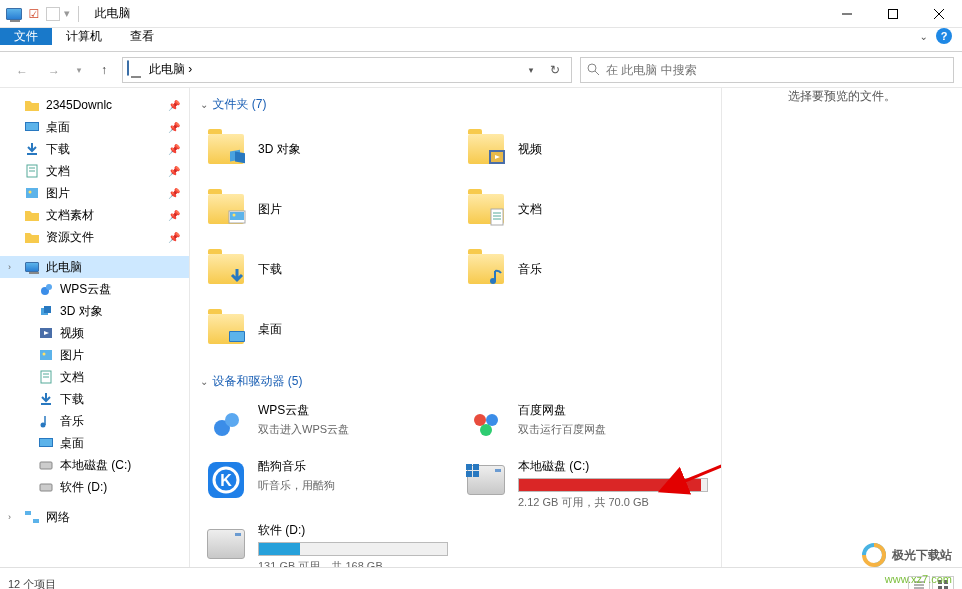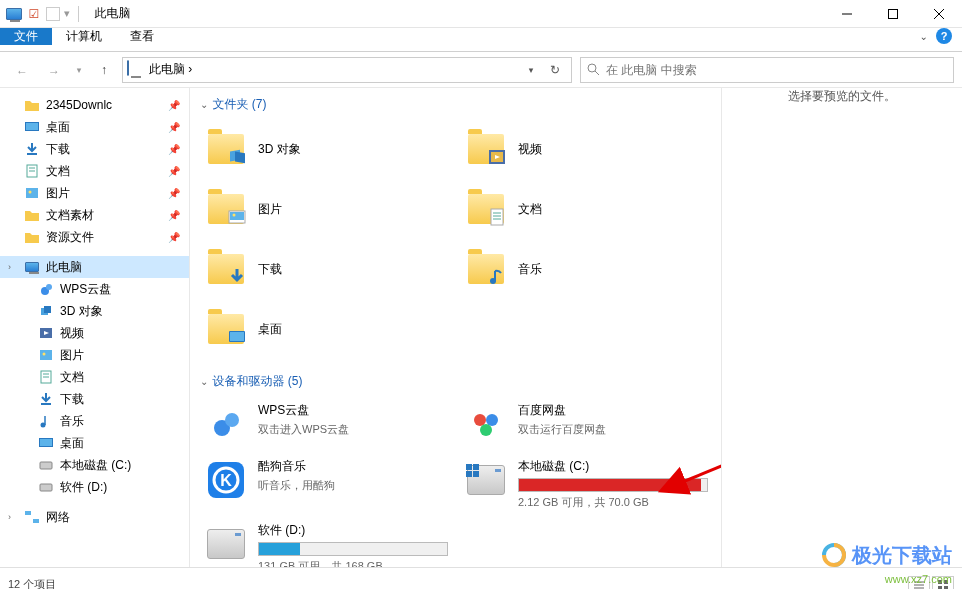--- a/index.html
+++ b/index.html
@@ -67,21 +67,21 @@
 
 .statusbar { height: 34px; border-top: 1px solid #e0e0e0; display: flex; align-items: center; padding: 0 8px; font-size: 11px; color: #444; }
 .statusbar-right { margin-left: auto; display: flex; gap: 2px; }
 .view-btn { width: 22px; height: 18px; border: 1px solid #ccc; display: flex; align-items: center; justify-content: center; }
 
 
 .arrow-annotation { position: absolute; pointer-events: none; }
 
 
 .watermark { position: absolute; right: 10px; bottom: 20px; display: flex; align-items: center; gap: 4px; opacity: 0.85; }
-.watermark-text { color: #3b82f6; font-size: 20px; font-weight: bold; }
+.watermark-text { color: #404040; font-size: 12px; font-weight: bold; }
 .watermark-url { position: absolute; right: 10px; bottom: 4px; color: #7cbf3c; font-size: 11px; margin-left: 24px; }
 
 
 .fldr { width: 36px; height: 30px; background: linear-gradient(#ffe9a6,#f7ca4d); border-radius: 2px; position: relative; }
 .fldr::before { content:""; position:absolute; top:-5px; left:0; width:14px; height:5px; background:#f7ca4d; border-radius:2px 2px 0 0;}
 .fldr-overlay { position: absolute; right: -4px; bottom: -4px; width: 22px; height: 22px; display:flex;align-items:center;justify-content:center; }
 .pc-icon { width:16px; height:12px; background: linear-gradient(#5cb3ea,#2a7fd4); border:1px solid #3b6fa8; border-radius:1px; position:relative;}
 .pc-icon::after{content:"";position:absolute;bottom:-3px;left:3px;width:10px;height:2px;background:#888;}
 .disk-icon{width:38px;height:30px;background:linear-gradient(#eee,#c8c8c8);border-radius:3px;border:1px solid #aaa;position:relative;}
 .disk-icon::after{content:"";position:absolute;top:3px;right:3px;width:6px;height:3px;background:#6b9bd1;}

